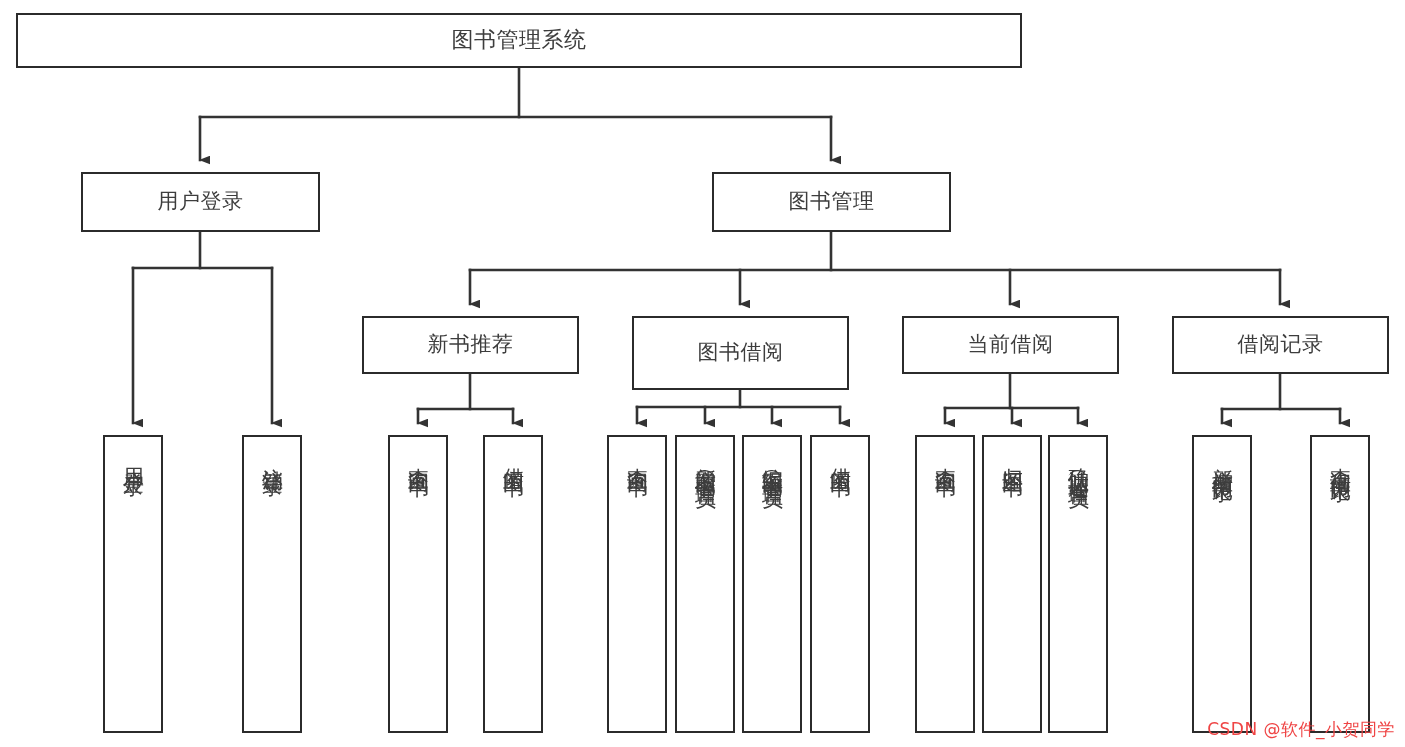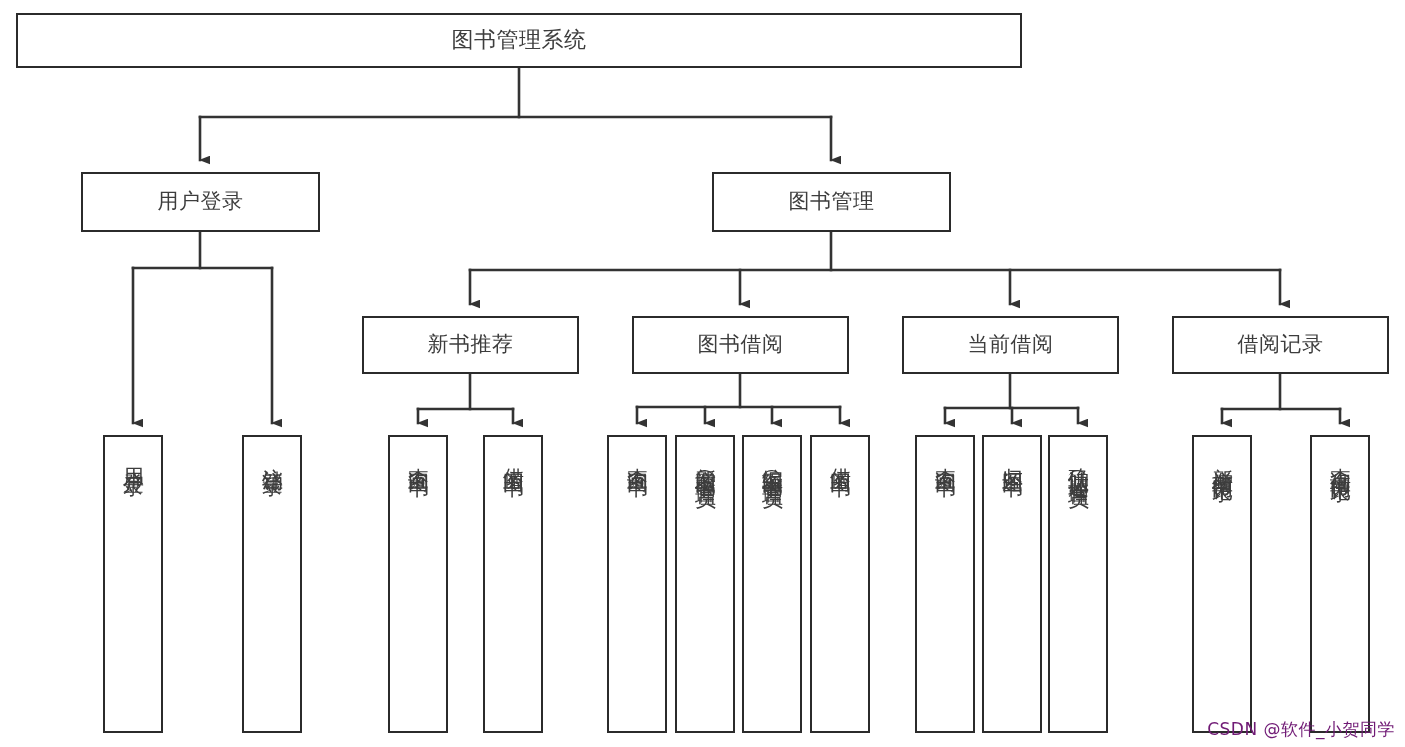--- a/index.html
+++ b/index.html
@@ -153,21 +153,21 @@
   <div class="node horiz" style="left: 81px; top: 172px; width: 239px; height: 60px; border-color: rgb(43, 43, 43); background: rgb(255, 255, 255);">
     <span class="node-label" style="color: rgb(61, 61, 61);">用户登录</span>
   </div>
   <div class="node horiz" style="left: 362px; top: 316px; width: 217px; height: 58px; border-color: rgb(43, 43, 43); background: rgb(255, 255, 255);">
     <span class="node-label" style="color: rgb(61, 61, 61);">新书推荐</span>
   </div>
 
   <div class="node horiz" style="left: 712px; top: 172px; width: 239px; height: 60px; border-color: rgb(43, 43, 43); background: rgb(255, 255, 255);">
     <span class="node-label" style="color: rgb(61, 61, 61);">图书管理</span>
   </div>
-  <div class="node horiz" style="left: 632px; top: 316px; width: 217px; height: 58px; border-color: rgb(43, 43, 43); background: rgb(255, 255, 255);">
+  <div class="node horiz" style="left: 632px; top: 316px; width: 217px; height: 74px; border-color: rgb(43, 43, 43); background: rgb(255, 255, 255);">
     <span class="node-label" style="color: rgb(61, 61, 61);">图书借阅</span>
   </div>
   <div class="node horiz" style="left: 1172px; top: 316px; width: 217px; height: 58px; border-color: rgb(43, 43, 43); background: rgb(255, 255, 255);">
     <span class="node-label" style="color: rgb(61, 61, 61);">借阅记录</span>
   </div>
   <div class="node horiz" style="left: 902px; top: 316px; width: 217px; height: 58px; border-color: rgb(43, 43, 43); background: rgb(255, 255, 255);">
     <span class="node-label" style="color: rgb(61, 61, 61);">当前借阅</span>
   </div>
 
   <div class="node vert" style="left: 103px; top: 435px; width: 60px; height: 298px; border-color: rgb(43, 43, 43); background: rgb(255, 255, 255);">
@@ -203,15 +203,15 @@
   <div class="node vert" style="left: 1048px; top: 435px; width: 60px; height: 298px; border-color: rgb(43, 43, 43); background: rgb(255, 255, 255);">
     <span class="node-label" style="color: rgb(61, 61, 61);">确认归还（管理员）</span>
   </div>
   <div class="node vert" style="left: 1192px; top: 435px; width: 60px; height: 298px; border-color: rgb(43, 43, 43); background: rgb(255, 255, 255);">
     <span class="node-label" style="color: rgb(61, 61, 61);">新增借阅记录</span>
   </div>
   <div class="node vert" style="left: 1310px; top: 435px; width: 60px; height: 298px; border-color: rgb(43, 43, 43); background: rgb(255, 255, 255);">
     <span class="node-label" style="color: rgb(61, 61, 61);">查询借阅记录</span>
   </div>
 
-  <div id="watermark" style="color: #701a75;">CSDN @软件_小贺同学</div>
+  <div id="watermark" style="color: #ef4444;">CSDN @软件_小贺同学</div>
 
 </div>
 
 </body></html>

